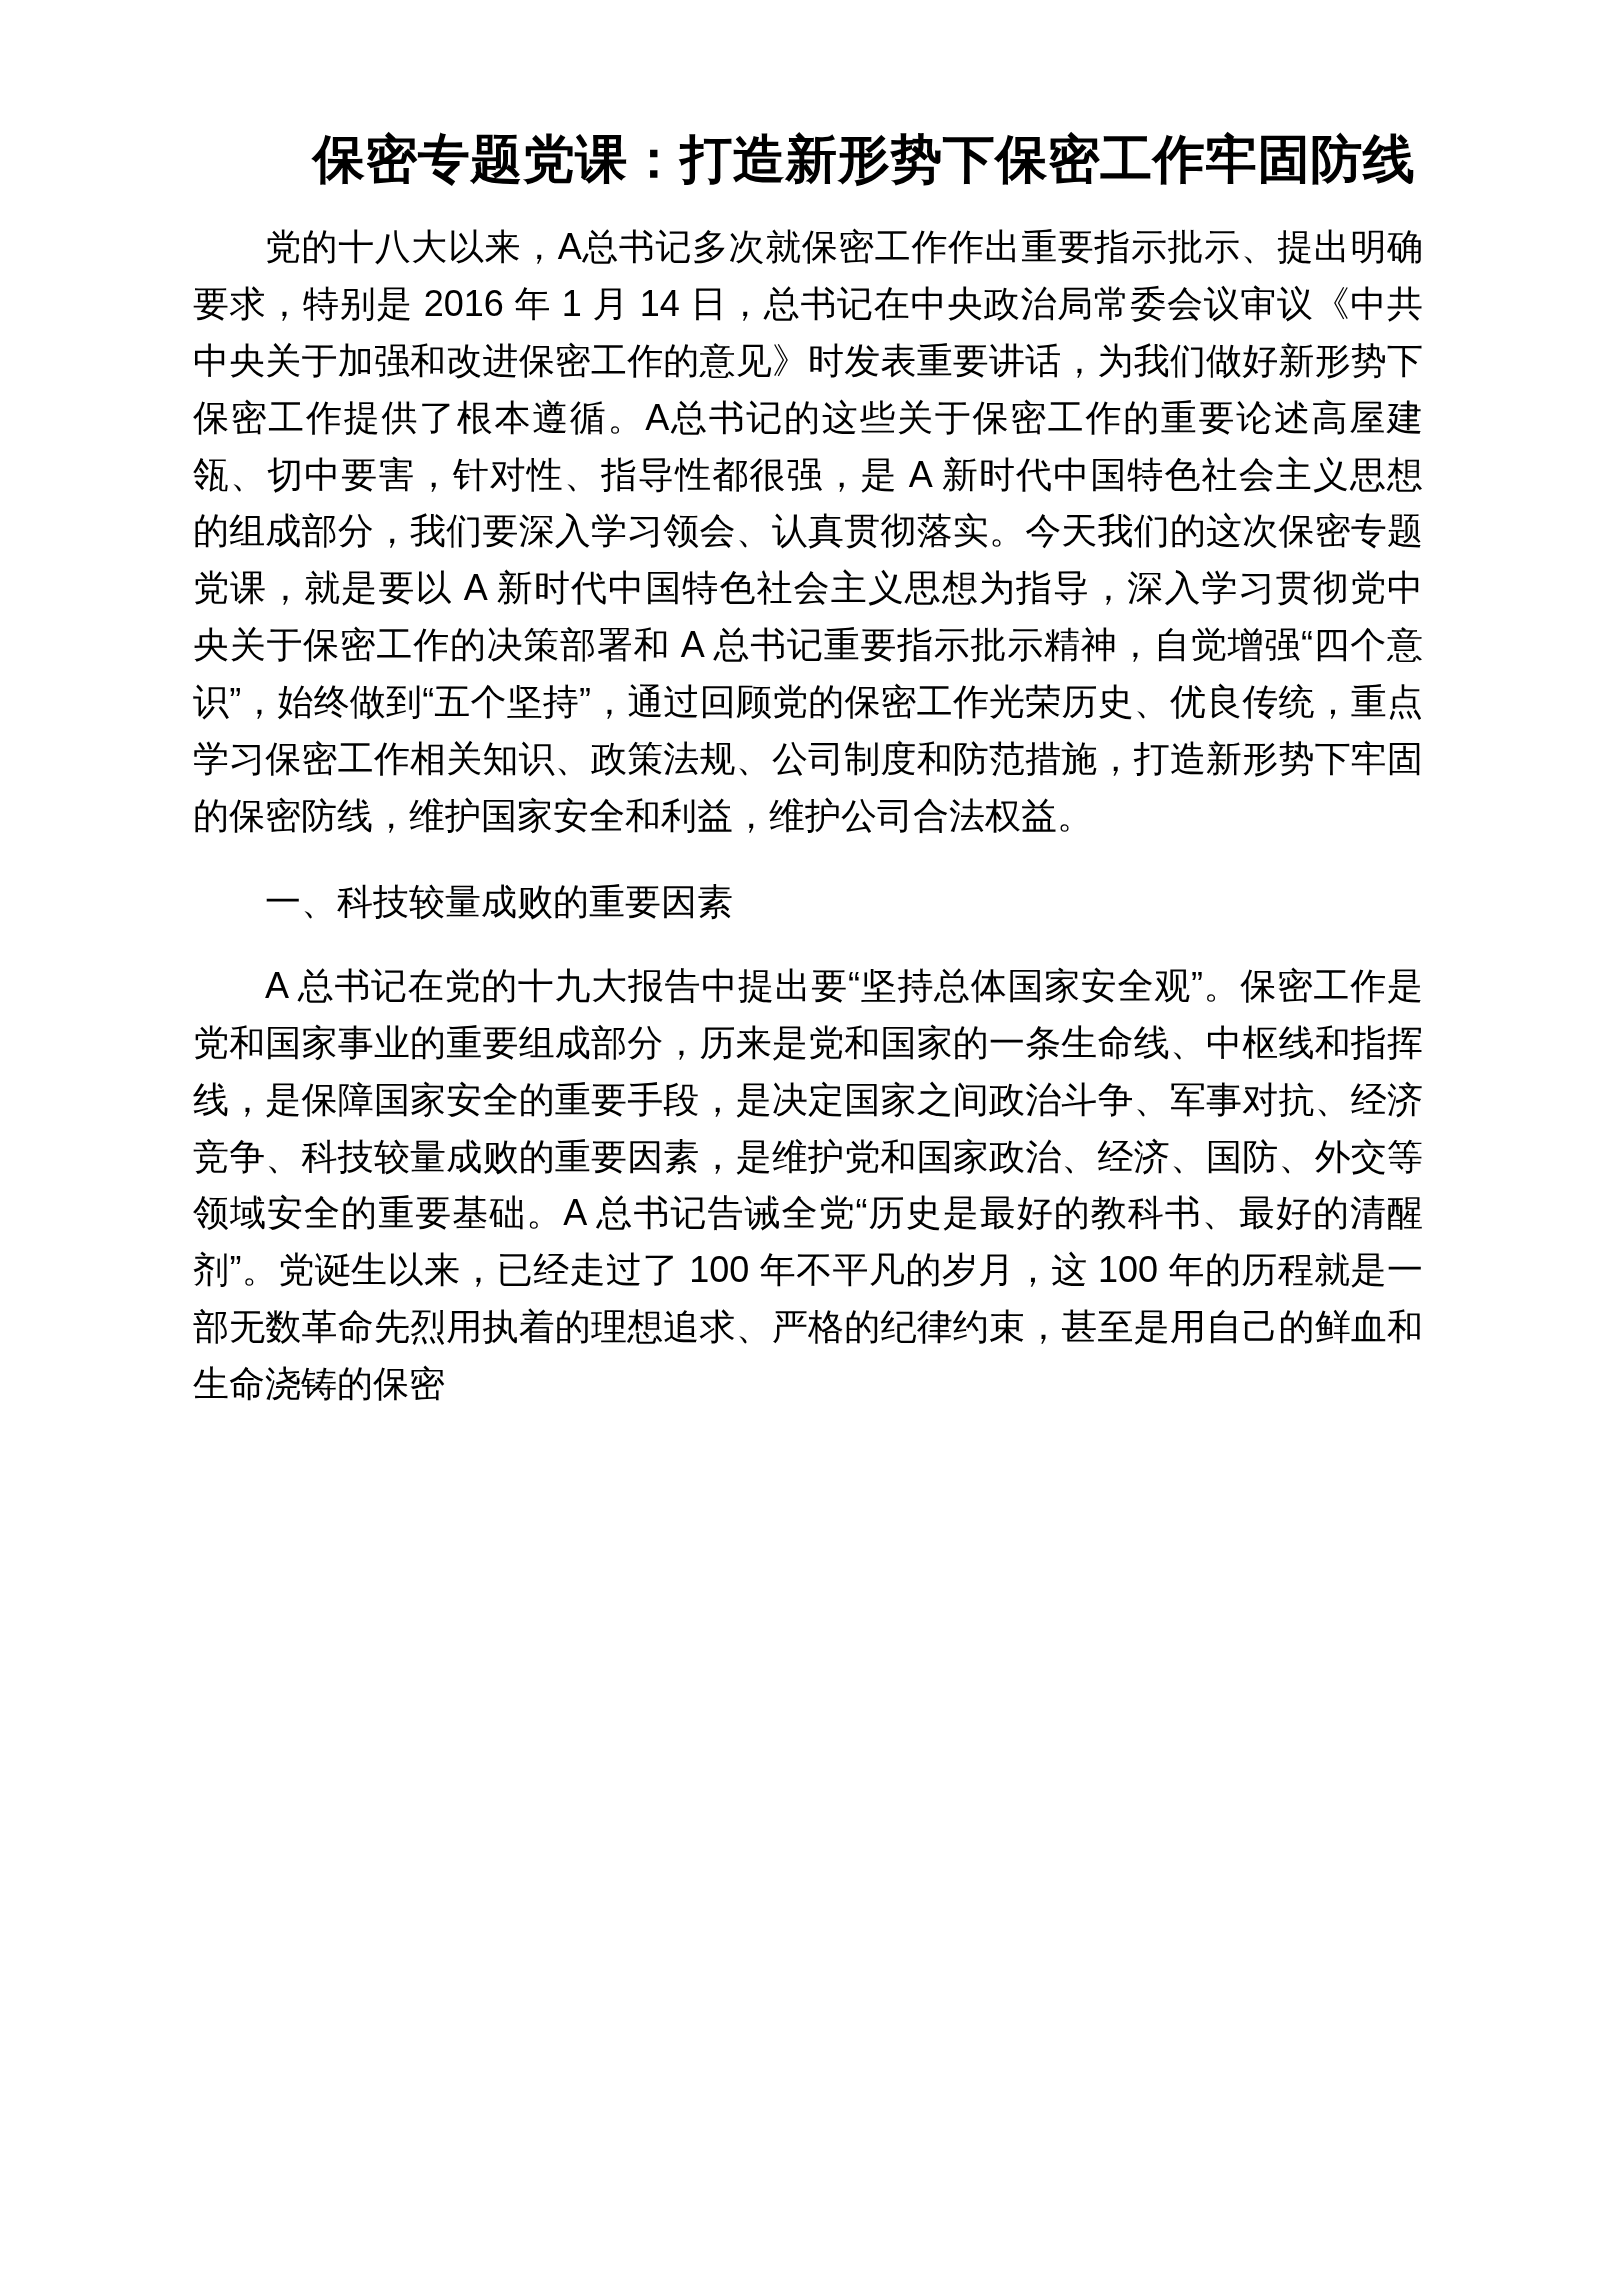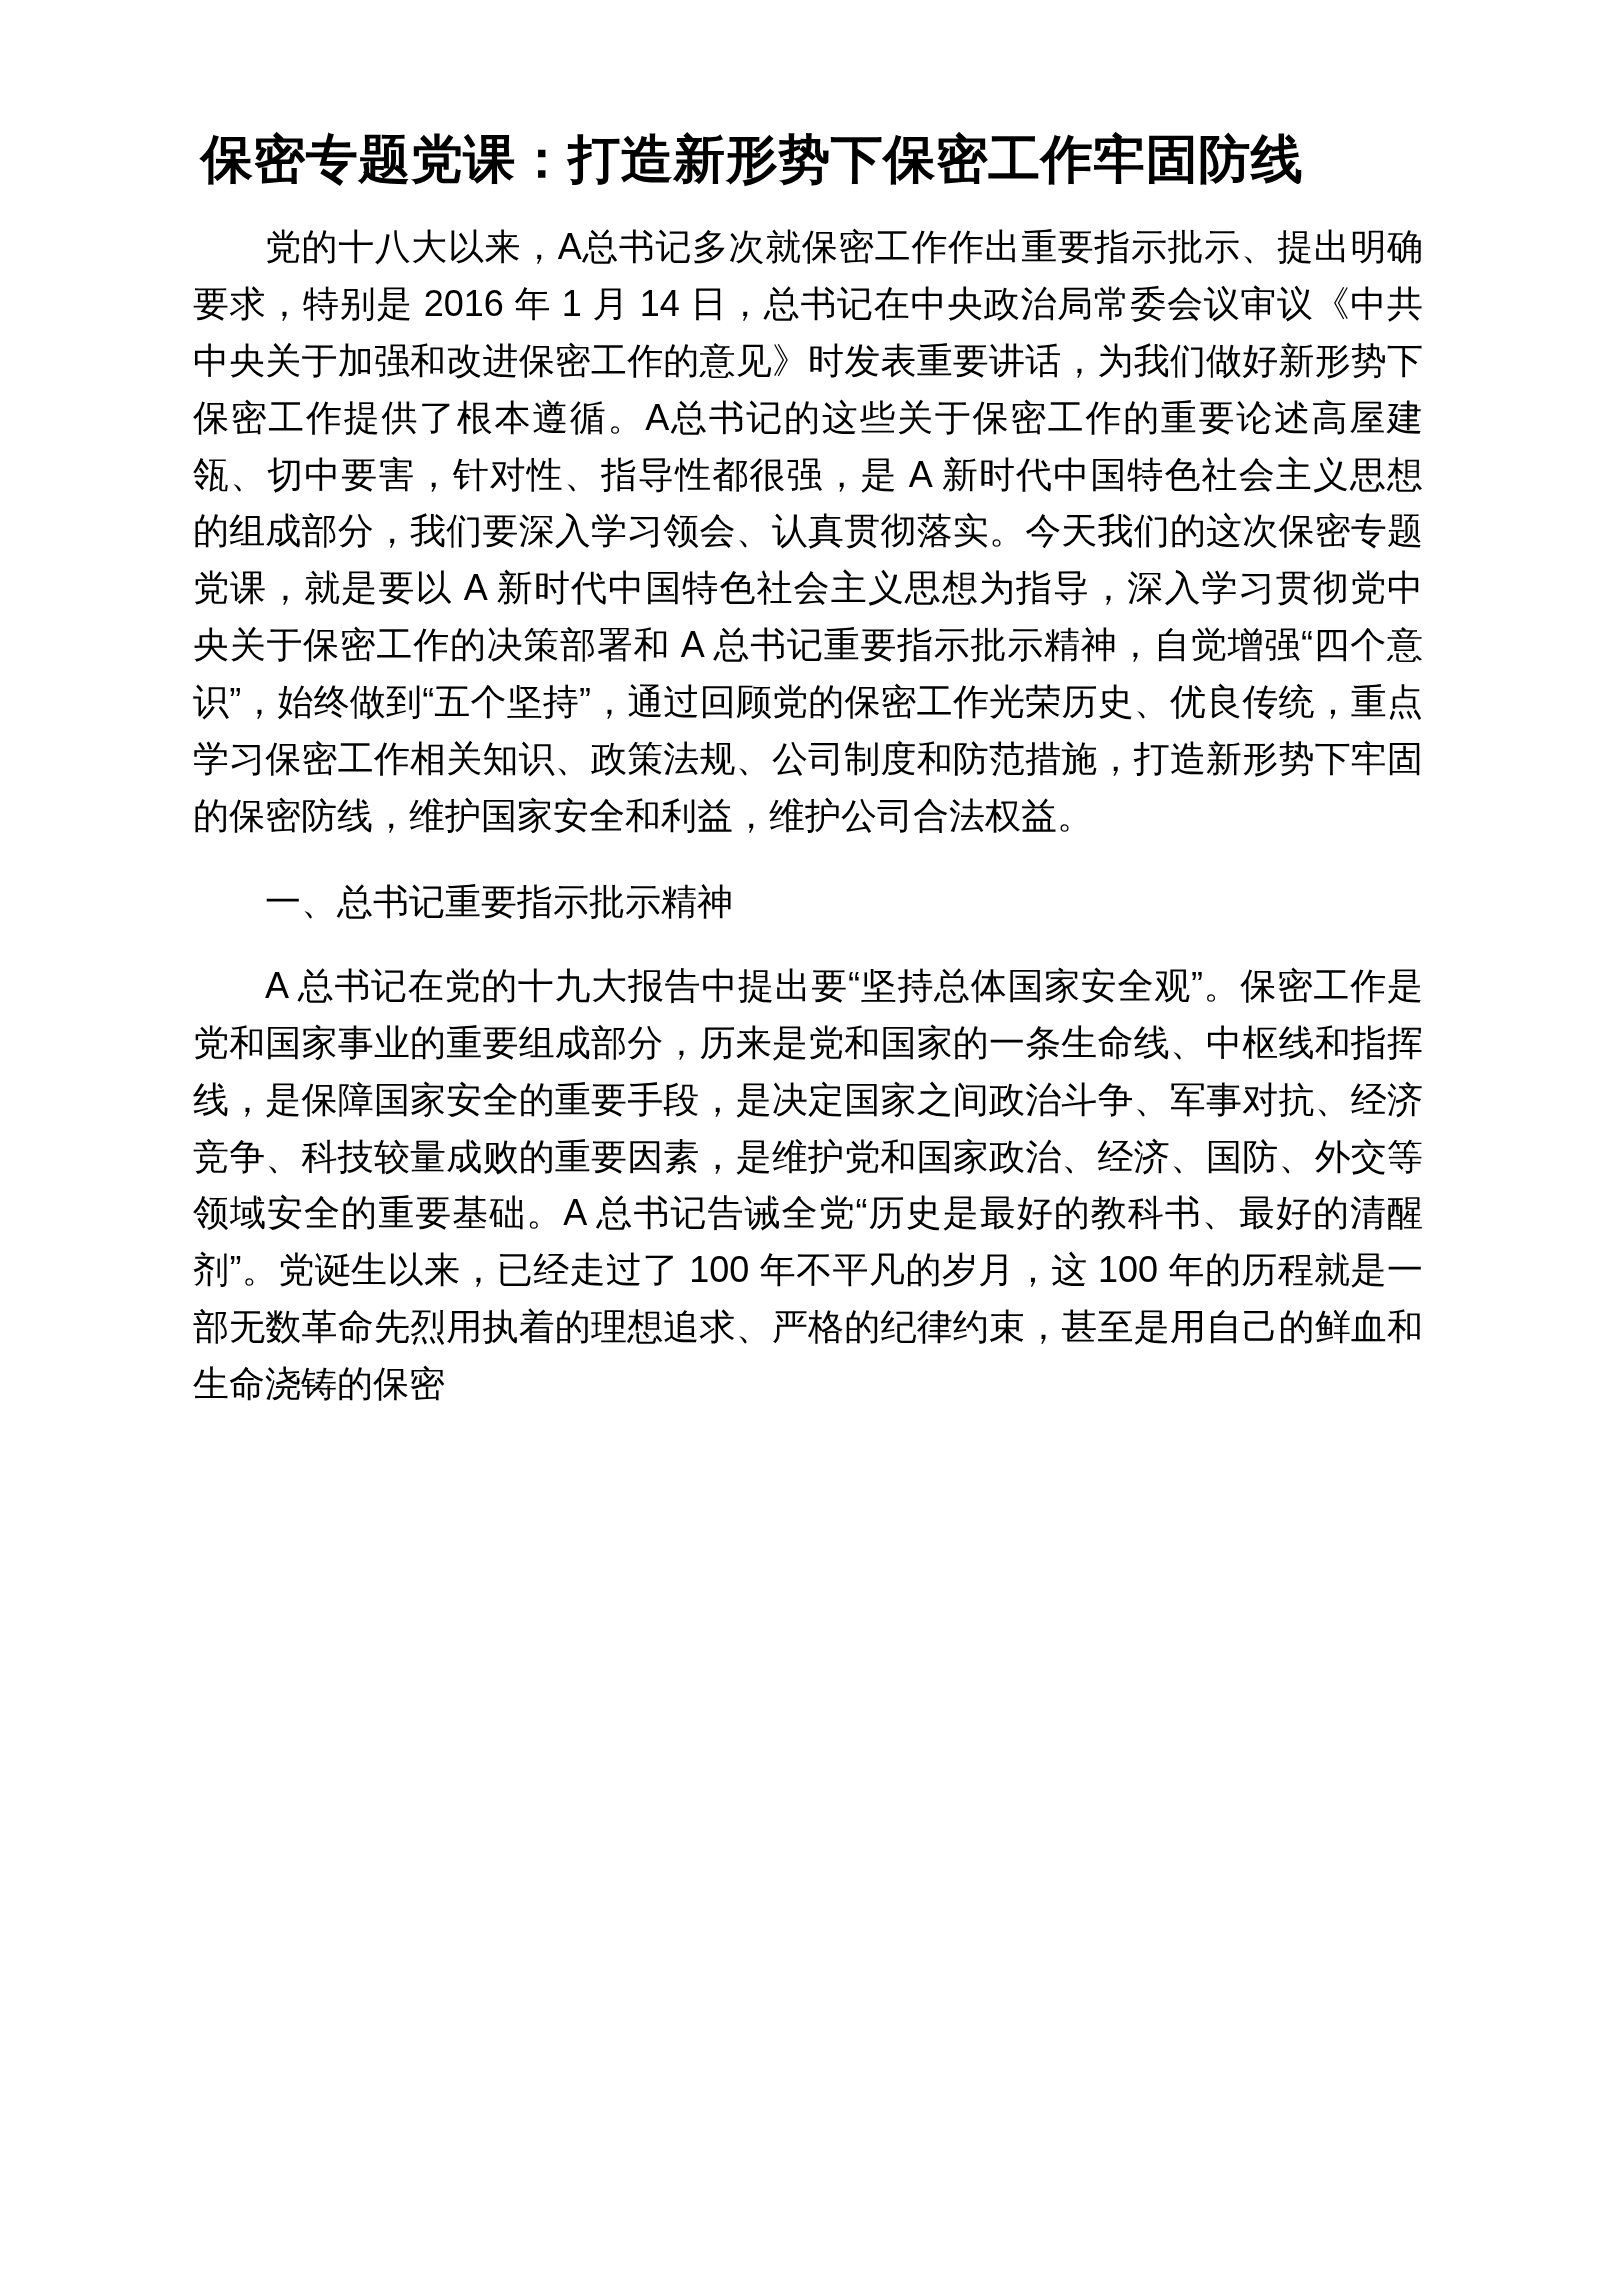--- a/index.html
+++ b/index.html
@@ -23,21 +23,21 @@
   .content {
     position: absolute;
     left: 193px;
     top: 0;
     width: 1230px;
   }
   .doc-title {
     font-size: 52px;
     font-weight: bold;
     line-height: 1.30;
-    text-align: left;
+    text-align: right;
     letter-spacing: 0.5px;
     margin: 0;
     padding-top: 126px;
     padding-left: 7.8px;
     padding-right: 7.8px;
     box-sizing: border-box;
     width: 100%;
   }
   .salutation {
     font-size: 36px;
@@ -73,19 +73,19 @@
 
 <div class="page">
   <div class="content">
 
     <h1 class="doc-title">保密专题党课：打造新形势下保密工作牢固防线</h1>
 
 
 
     <p class="para">党的十八大以来，A总书记多次就保密工作作出重要指示批示、提出明确要求，特别是 2016 年 1 月 14 日，总书记在中央政治局常委会议审议《中共中央关于加强和改进保密工作的意见》时发表重要讲话，为我们做好新形势下保密工作提供了根本遵循。A总书记的这些关于保密工作的重要论述高屋建瓴、切中要害，针对性、指导性都很强，是 A 新时代中国特色社会主义思想的组成部分，我们要深入学习领会、认真贯彻落实。今天我们的这次保密专题党课，就是要以 A 新时代中国特色社会主义思想为指导，深入学习贯彻党中央关于保密工作的决策部署和 A 总书记重要指示批示精神，自觉增强“四个意识”，始终做到“五个坚持”，通过回顾党的保密工作光荣历史、优良传统，重点学习保密工作相关知识、政策法规、公司制度和防范措施，打造新形势下牢固的保密防线，维护国家安全和利益，维护公司合法权益。</p>
 
-    <p class="section-heading">一、总书记重要指示批示精神</p>
+    <p class="section-heading">一、科技较量成败的重要因素</p>
 
     <p class="para last">A 总书记在党的十九大报告中提出要“坚持总体国家安全观”。保密工作是党和国家事业的重要组成部分，历来是党和国家的一条生命线、中枢线和指挥线，是保障国家安全的重要手段，是决定国家之间政治斗争、军事对抗、经济竞争、科技较量成败的重要因素，是维护党和国家政治、经济、国防、外交等领域安全的重要基础。A 总书记告诫全党“历史是最好的教科书、最好的清醒剂”。党诞生以来，已经走过了 100 年不平凡的岁月，这 100 年的历程就是一部无数革命先烈用执着的理想追求、严格的纪律约束，甚至是用自己的鲜血和生命浇铸的保密</p>
 
   </div>
 </div>
 
 
 </body></html>

